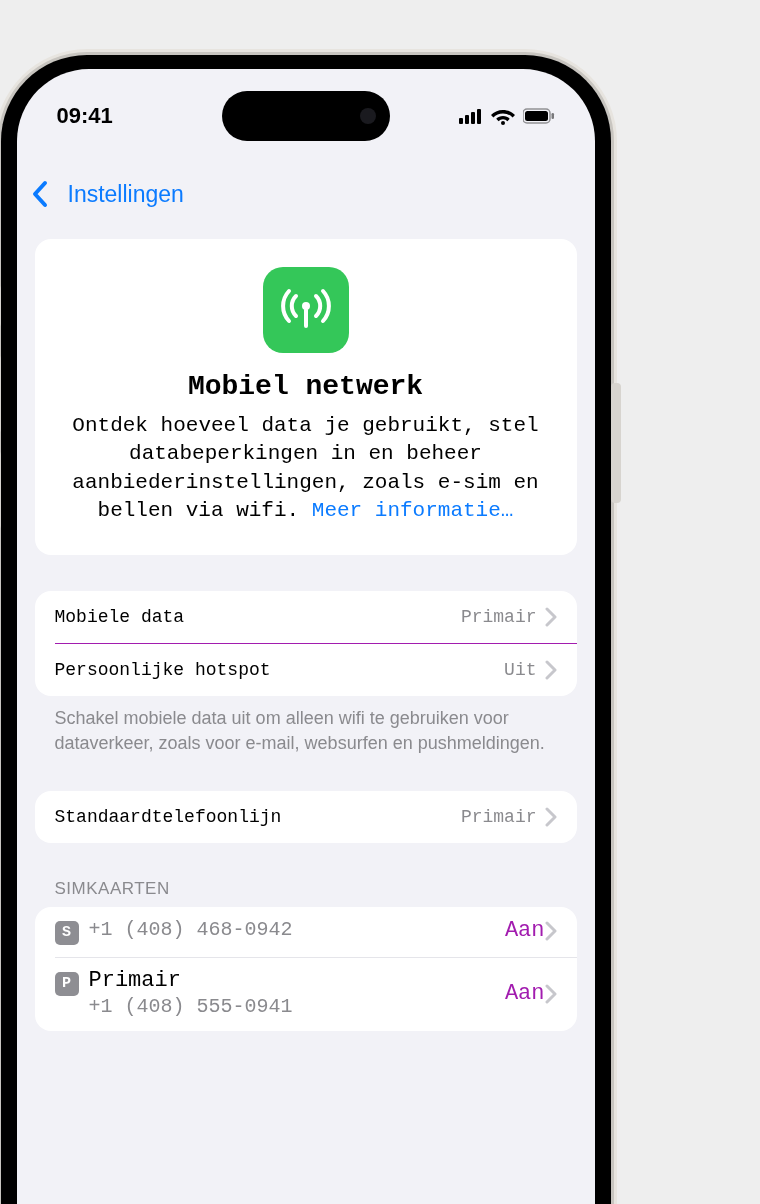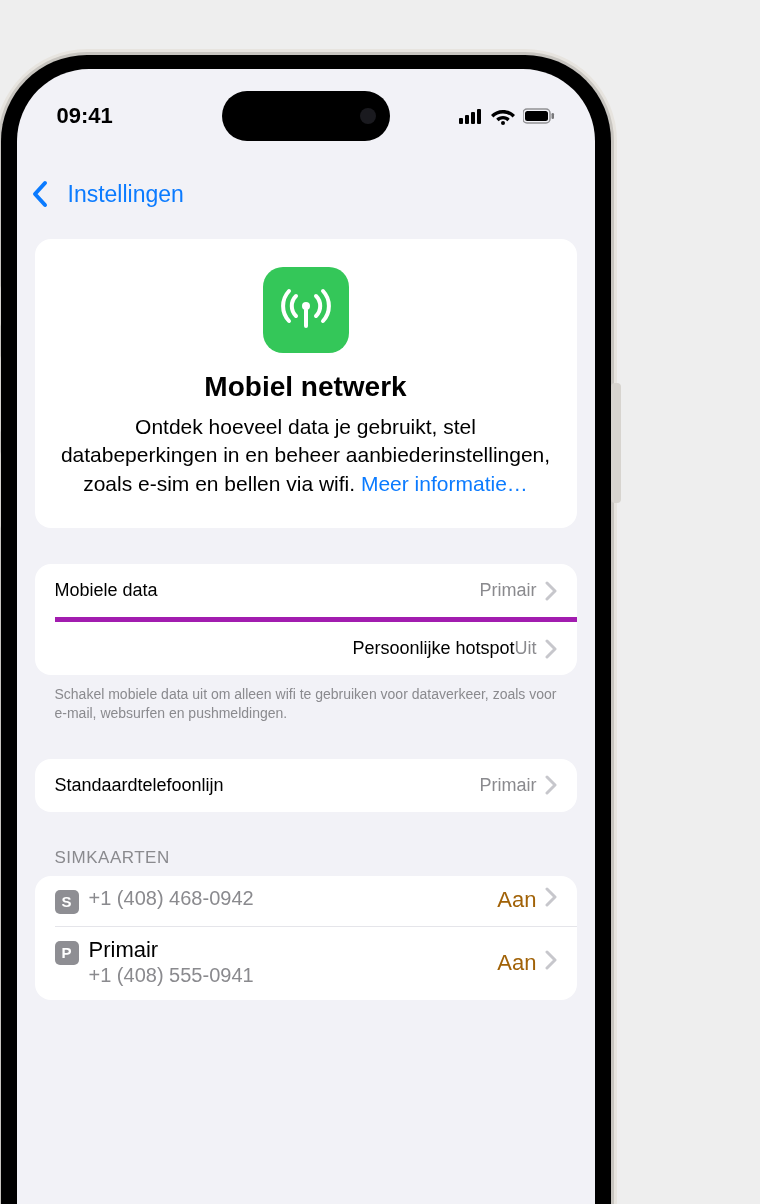--- a/index.html
+++ b/index.html
@@ -75,20 +75,21 @@
   .content {
     position: absolute;
     top: 152px; left: 0; right: 0; bottom: 0;
     overflow-y: auto;
     padding: 18px 18px 40px 18px;
   }
 
   .card {
     background: #fff;
     border-radius: 16px;
+    font-family: Liberation Mono, monospace;
   }
   .hero {
     padding: 28px 24px 30px 24px;
     text-align: center;
   }
   .hero-icon {
     width: 86px; height: 86px;
     border-radius: 20px;
     background: #34c759;
     margin: 0 auto 18px auto;
@@ -112,27 +113,27 @@
 
   .group { margin-top: 36px; }
   .row {
     display: flex;
     align-items: center;
     justify-content: space-between;
     padding: 16px 20px;
     font-size: 18px;
     color: #000;
   }
-  .row + .row { border-top: 5px solid #a21caf; margin: 0 0 0 20px; padding-left: 0; padding-right: 20px; justify-content: flex-end; }
+  .row + .row { border-top: 1px solid #a21caf; margin: 0 0 0 20px; padding-left: 0; padding-right: 20px; }
   .card .row:first-child { }
   .row .value { color: #8a8a8e; display: flex; align-items: center; gap: 8px; }
   .chev { color: #c7c7cc; }
   .footer-note {
     padding: 10px 20px 0 20px;
-    font-size: 14px;
+    font-size: 18px;
     line-height: 1.35;
     color: #8a8a8e;
   }
   .section-header {
     padding: 36px 20px 8px 20px;
     font-size: 17px;
     letter-spacing: 0.5px;
     color: #8a8a8e;
     text-transform: uppercase;
   }
@@ -151,21 +152,21 @@
     background: #8e8e93;
     color: #fff;
     font-size: 15px;
     font-weight: 700;
     display: flex; align-items: center; justify-content: center;
     margin-top: 4px;
     flex: none;
   }
   .sim-text .name { font-size: 22px; color: #000; line-height: 1.2; }
   .sim-text .number { font-size: 20px; color: #8a8a8e; line-height: 1.25; }
-  .sim-right { display: flex; gap: 8px; color: #a16207; }
+  .sim-right { display: flex; align-items: center; color: #a21caf; }
 
 </style>
 </head>
 <body>
 
 <div class="stage">
   <div class="phone">
     <div class="side-btn sb1"></div>
     <div class="side-btn sb2"></div>
     <div class="side-btn sb3"></div>

